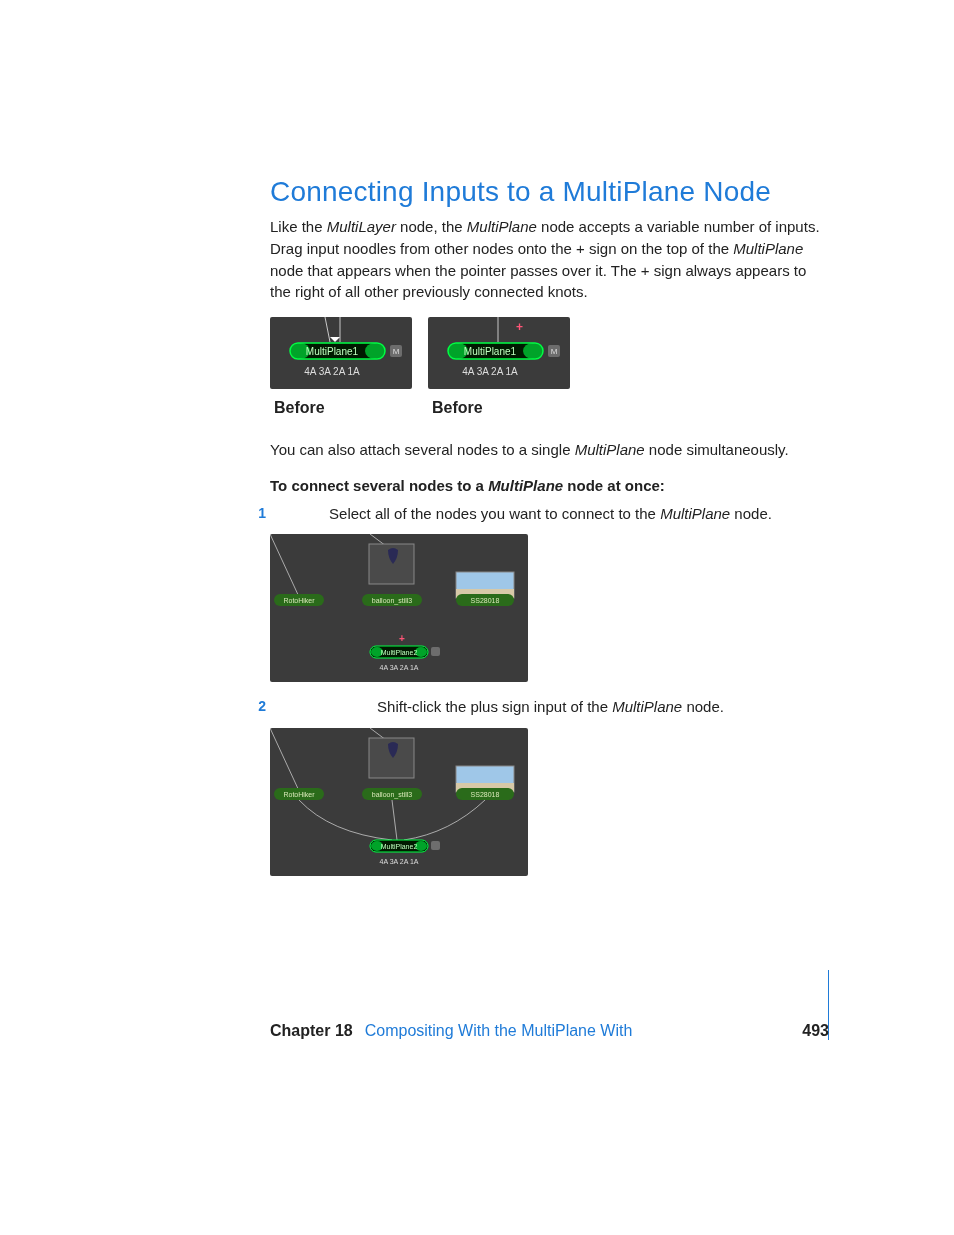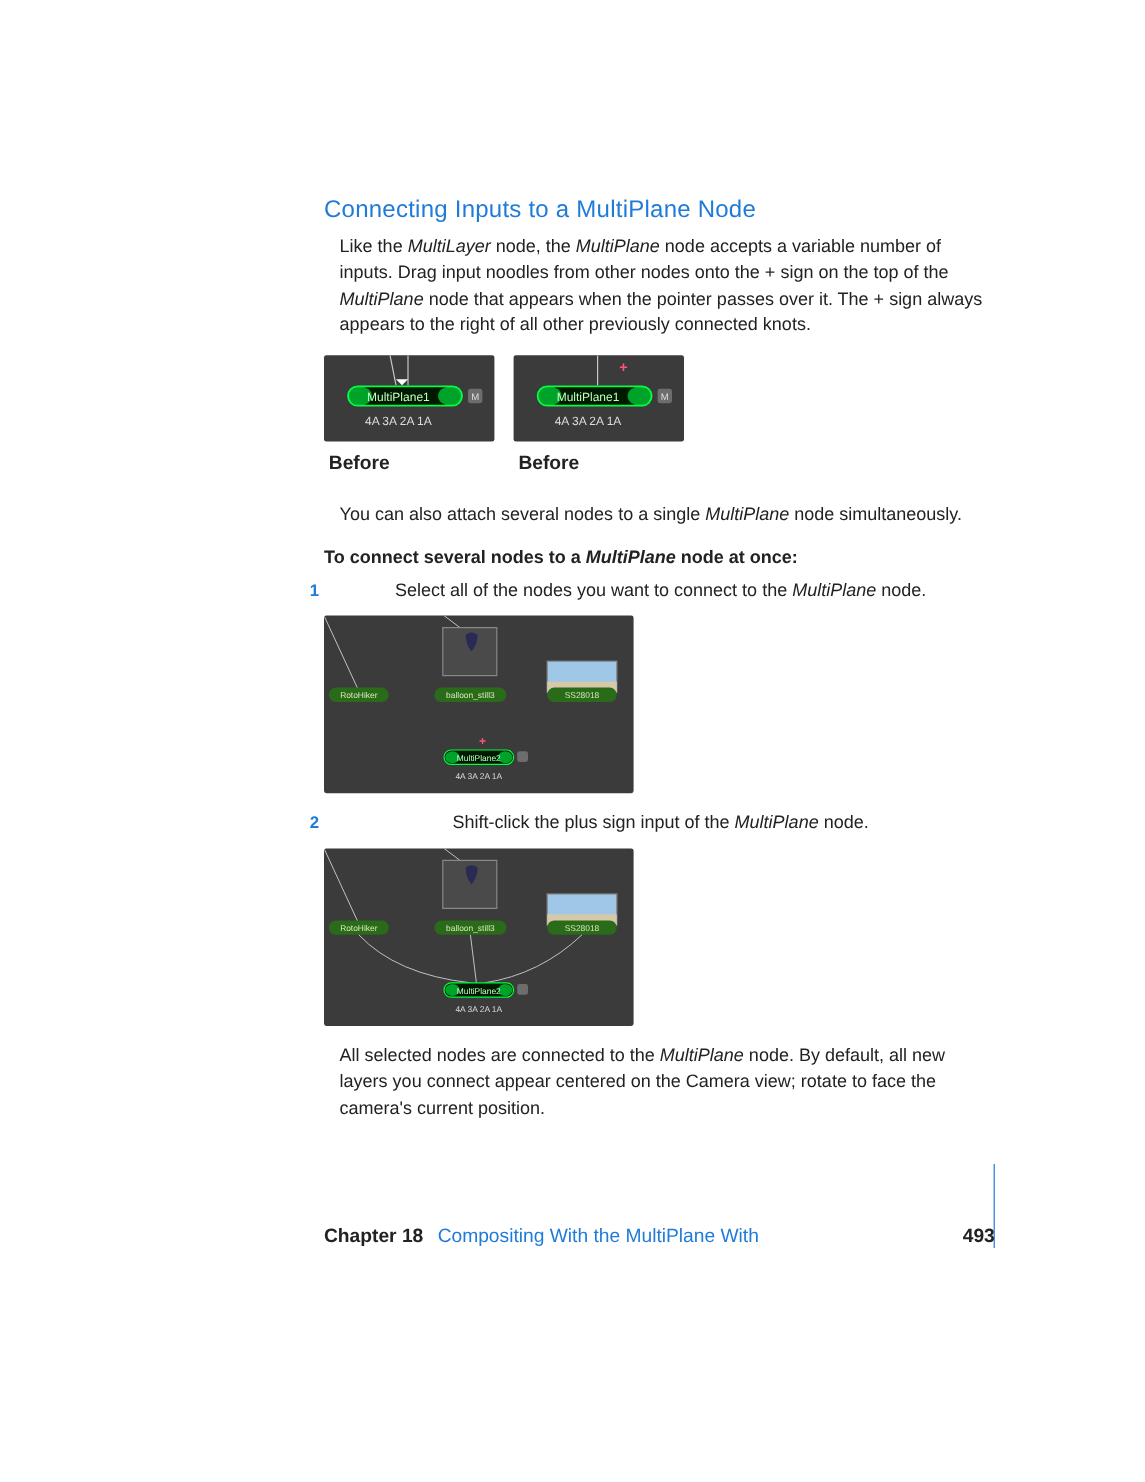--- a/index.html
+++ b/index.html
@@ -12,27 +12,27 @@
     width: 954px;
   }
   .page {
     padding: 160px 125px 60px 270px;
     position: relative;
     min-height: 1100px;
     box-sizing: border-box;
   }
   .section-heading {
     color: #1f7bd8;
-    font-size: 20px;
+    font-size: 28px;
     font-weight: 500;
-    margin: 4px 0 8px 0;
+    margin: 16px 0 8px 0;
     letter-spacing: 0.2px;
   }
   p {
-    margin: 0 0 14px 13px;
+    margin: 0 0 14px 0;
     line-height: 1.45;
   }
   em { font-style: italic; }
   .figure-row {
     display: flex;
     gap: 16px;
     margin: 8px 0 6px 0;
   }
   .figure-block { display:flex; flex-direction:column; }
   .nodefig {
@@ -215,23 +215,20 @@
       <path d="M 29 72 Q 60 105 122 112 M 122 72 L 127 112 M 215 72 Q 180 105 134 112" stroke="#c8c8c8" stroke-width="0.8" fill="none"></path>
       <rect x="100" y="112" width="58" height="12" rx="6" fill="#001a00" stroke="#00ff44" stroke-width="1"></rect>
       <ellipse cx="107" cy="118" rx="6" ry="5" fill="#00ff44" opacity="0.6"></ellipse>
       <ellipse cx="151" cy="118" rx="6" ry="5" fill="#00ff44" opacity="0.6"></ellipse>
       <text x="129" y="121" text-anchor="middle" fill="#bfffbf" font-size="7">MultiPlane2</text>
       <rect x="161" y="113" width="9" height="9" rx="2" fill="#6d6d6d"></rect>
       <text x="129" y="136" text-anchor="middle" fill="#ddd" font-size="7">4A 3A 2A 1A</text>
     </svg>
   </div>
 
-  <p>
-    <span>All selected nodes are connected to the </span><em>MultiPlane</em><span> node. By default, all new layers you connect appear centered on the Camera view; rotate to face the camera's current position.</span>
-  </p>
 
   <div class="side-rule"></div>
   <div class="footer">
     <span class="chap">Chapter 18</span>
     <span class="title">Compositing With the MultiPlane With</span>
     <span class="pagenum">493</span>
   </div>
 
 </div>
 

